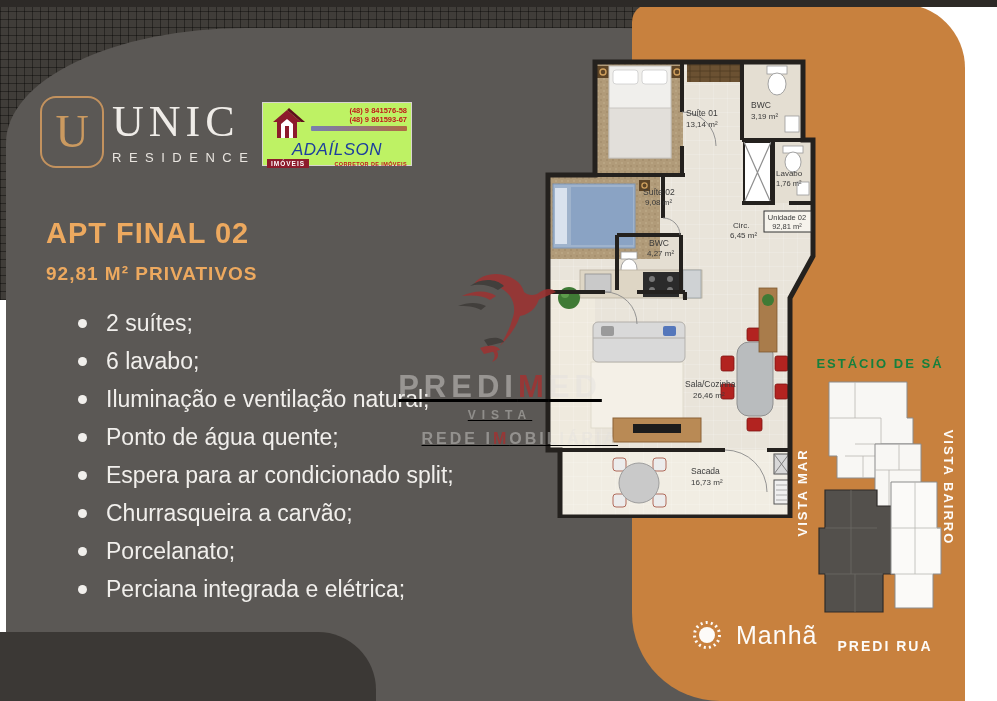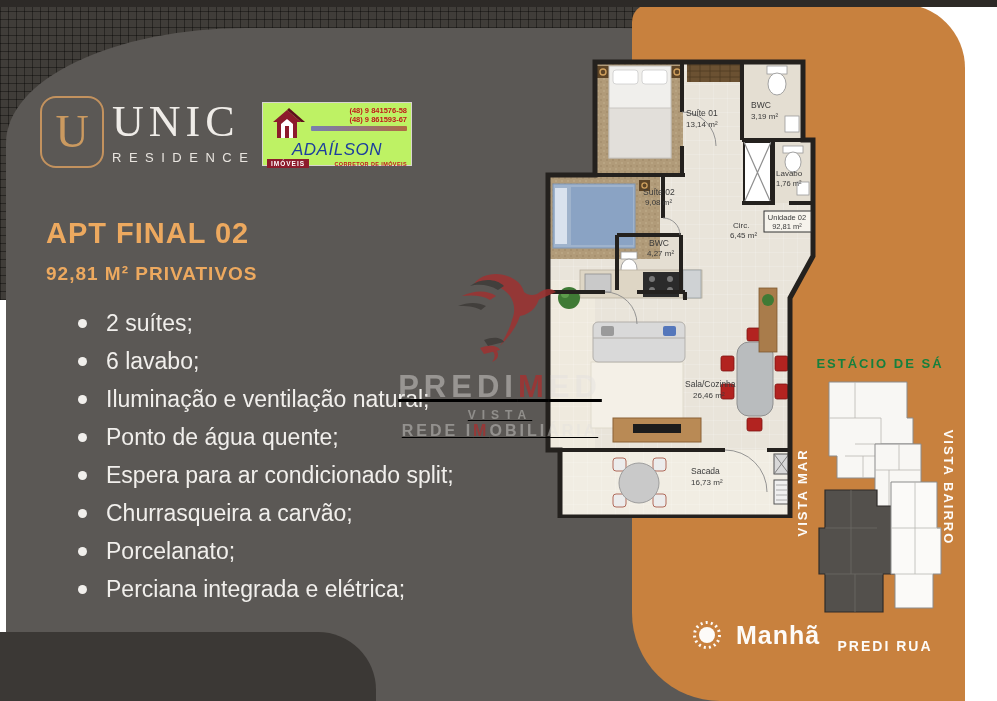--- a/index.html
+++ b/index.html
@@ -65,21 +65,21 @@
   }
   .features li::before{
     content:"";position:absolute;left:2px;top:15px;width:9px;height:9px;border-radius:50%;background:#f1efec;
   }
   
   .watermark{position:absolute;left:382px;top:262px;width:236px;z-index:6;text-align:center;pointer-events:none;text-decoration:underline;}
   .wm-bird{display:block;margin:0 auto;opacity:.8;}
   .wm-line1{font-size:31px;font-weight:bold;letter-spacing:5px;color:rgba(226,224,221,.45);line-height:1;margin-top:4px;}
   .wm-line1 .wm-red, .wm-line3 .wm-red{color:rgba(170,45,45,.75);}
   .wm-line2{font-size:12px;font-weight:bold;letter-spacing:6px;color:rgba(226,224,221,.4);margin-top:6px;}
-  .wm-line3{font-size:16px;font-weight:bold;letter-spacing:3px;color:rgba(226,224,221,.42);}
+  .wm-line3{font-size:16px;font-weight:bold;letter-spacing:3px;color:rgba(226,224,221,.42);margin-top:8px;text-align:right;}
   
   .floorplan{position:absolute;left:545px;top:56px;z-index:4;}
   .floorplan text{font-family:"Liberation Sans",sans-serif;fill:#3b3b3b;}
   
   .siteplan-top-label{
     position:absolute;left:800px;top:356px;width:160px;z-index:5;text-align:center;
     color:#15803d;font-size:13px;font-weight:bold;letter-spacing:2px;
   }
   .siteplan{position:absolute;left:815px;top:378px;z-index:5;}
   .vista-mar{
@@ -88,21 +88,21 @@
   }
   .vista-bairro{
     position:absolute;left:878px;top:480px;width:140px;z-index:5;color:#fdfbf8;font-size:13px;font-weight:bold;
     letter-spacing:2px;transform:rotate(90deg);transform-origin:center;text-align:center;
   }
   .vista-rua{
     position:absolute;left:810px;top:638px;width:150px;z-index:5;text-align:center;
     color:#fdfbf8;font-size:14px;font-weight:bold;letter-spacing:2px;
   }
   .sun-row{position:absolute;left:690px;top:618px;z-index:5;display:flex;align-items:center;}
-  .sun-label{color:#fdfbf8;font-size:25px;font-weight:bold;margin-left:12px;letter-spacing:1px;}
+  .sun-label{color:#fdfbf8;font-size:25px;font-weight:normal;margin-left:12px;letter-spacing:1px;}
 </style>
 </head>
 <body>
 
 <div class="canvas">
 
   <div class="pattern-layer"></div>
   <div class="gray-panel"></div>
   <div class="dark-corner"></div>
   <div class="orange-panel" style="background:#c8813e;"></div>

